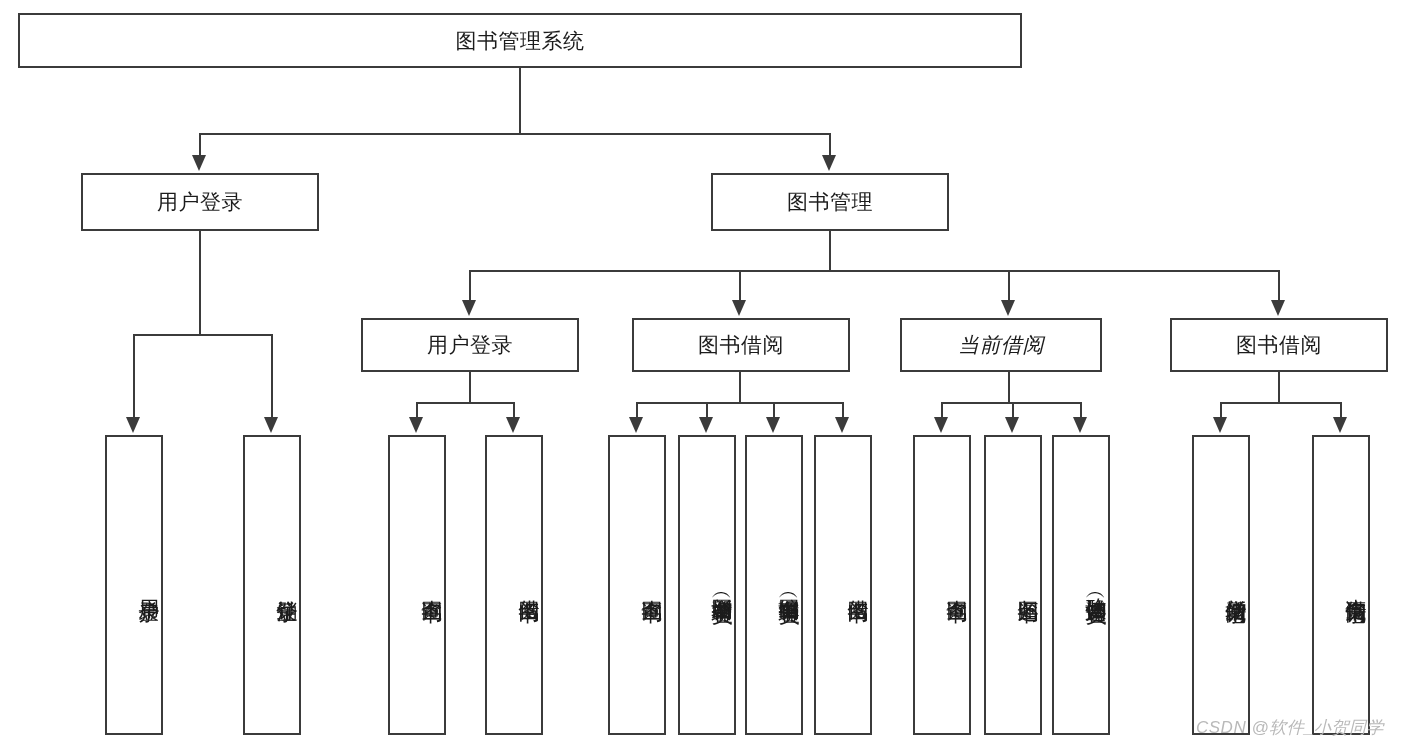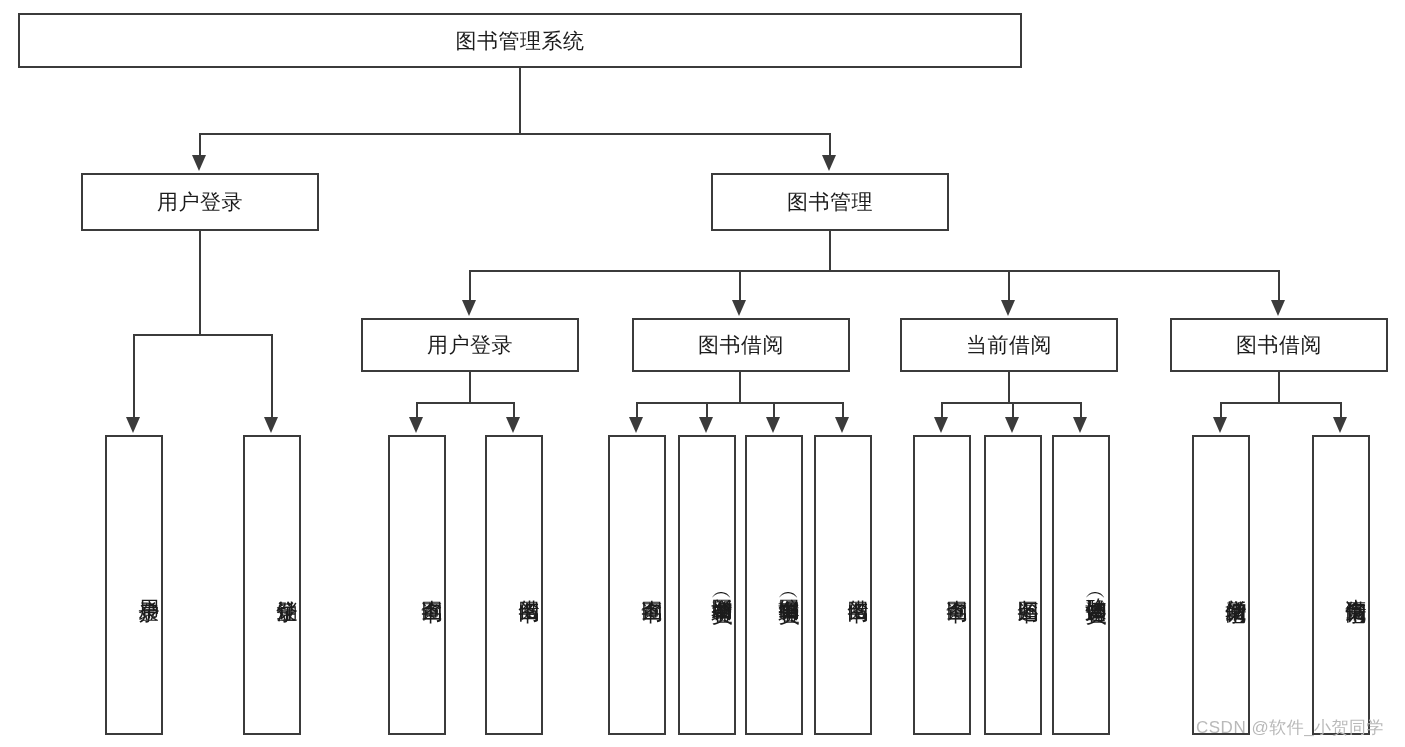--- a/index.html
+++ b/index.html
@@ -149,21 +149,21 @@
   </div>
 
   <div class="node horiz" style="left:361px; top:318px; width:218px; height:54px;">
     <span>用户登录</span>
   </div>
 
   <div class="node horiz" style="left:632px; top:318px; width:218px; height:54px;">
     <span>图书借阅</span>
   </div>
 
-  <div class="node horiz" style="left:900px; top:318px; width:218px; height:54px;">
+  <div class="node horiz" style="left:900px; top:318px; width:202px; height:54px;font-style:italic;">
     <span>当前借阅</span>
   </div>
 
   <div class="node horiz" style="left:1170px; top:318px; width:218px; height:54px;">
     <span>图书借阅</span>
   </div>
 
   <div class="node vert" style="left:105px; top:435px; width:58px; height:300px;">
     <span class="vlabel">用户登录</span>
   </div>
@@ -197,15 +197,15 @@
   <div class="node vert" style="left:1052px; top:435px; width:58px; height:300px;">
     <span class="vlabel">确认归还（管理员）</span>
   </div>
   <div class="node vert" style="left:1192px; top:435px; width:58px; height:300px;">
     <span class="vlabel">新增借阅记录</span>
   </div>
   <div class="node vert" style="left:1312px; top:435px; width:58px; height:300px;">
     <span class="vlabel">查询借阅记录</span>
   </div>
 
-  <div class="watermark" style="left:1196px; top:716px;">CSDN @软件_小贺同学</div>
+  <div class="watermark" style="left:1196px; top:716px;font-style:italic;">CSDN @软件_小贺同学</div>
 
 </div>
 
 </body></html>

